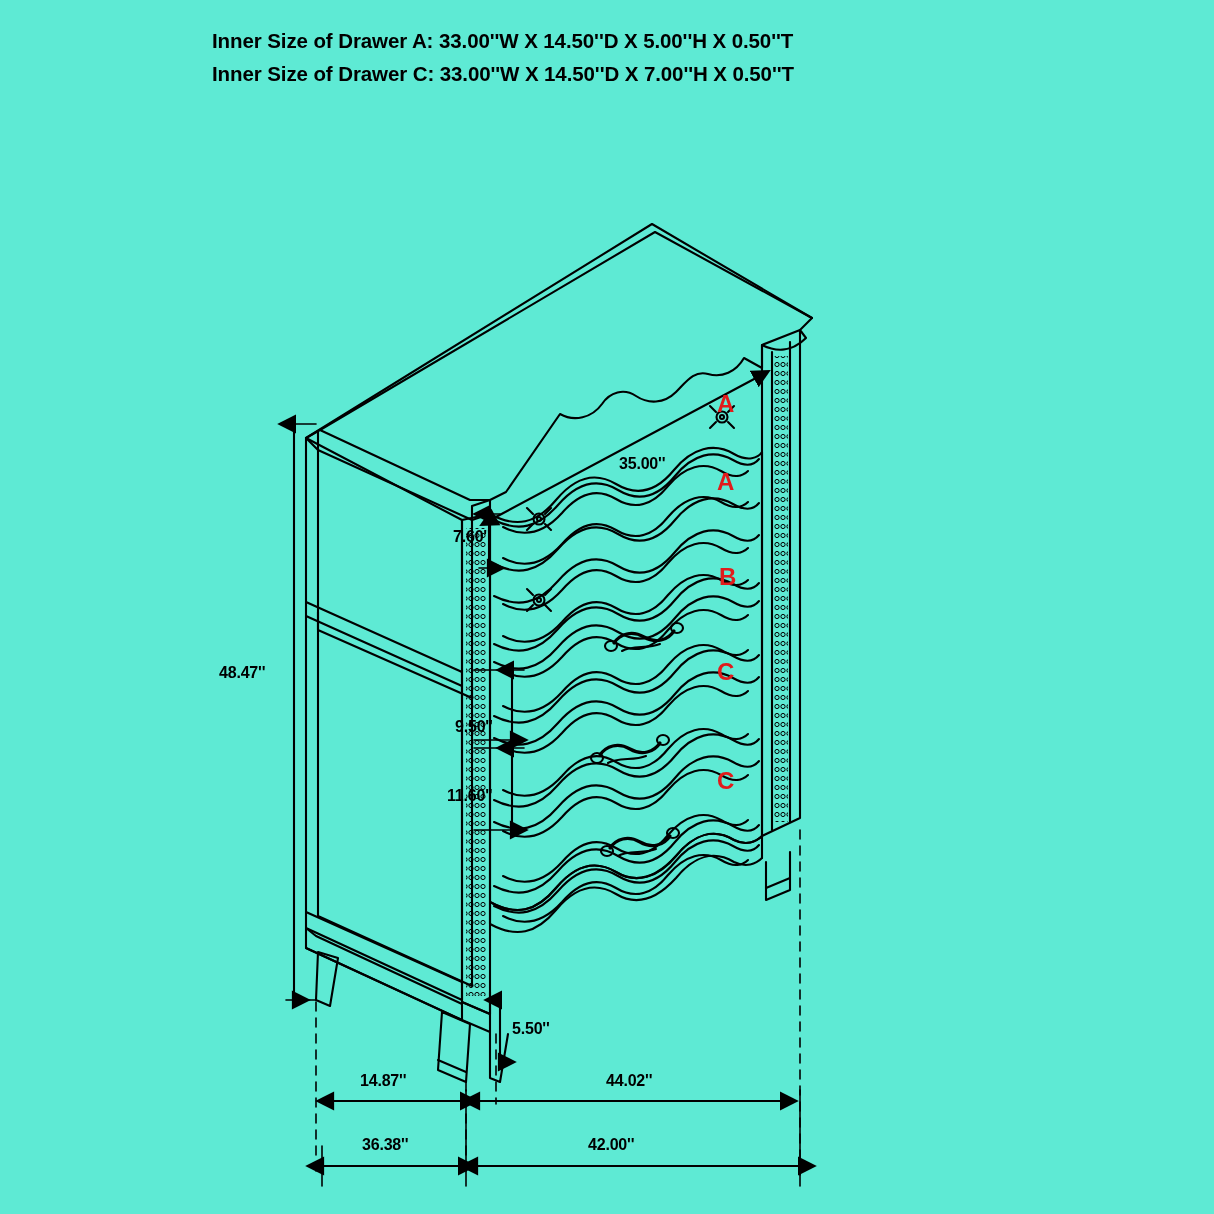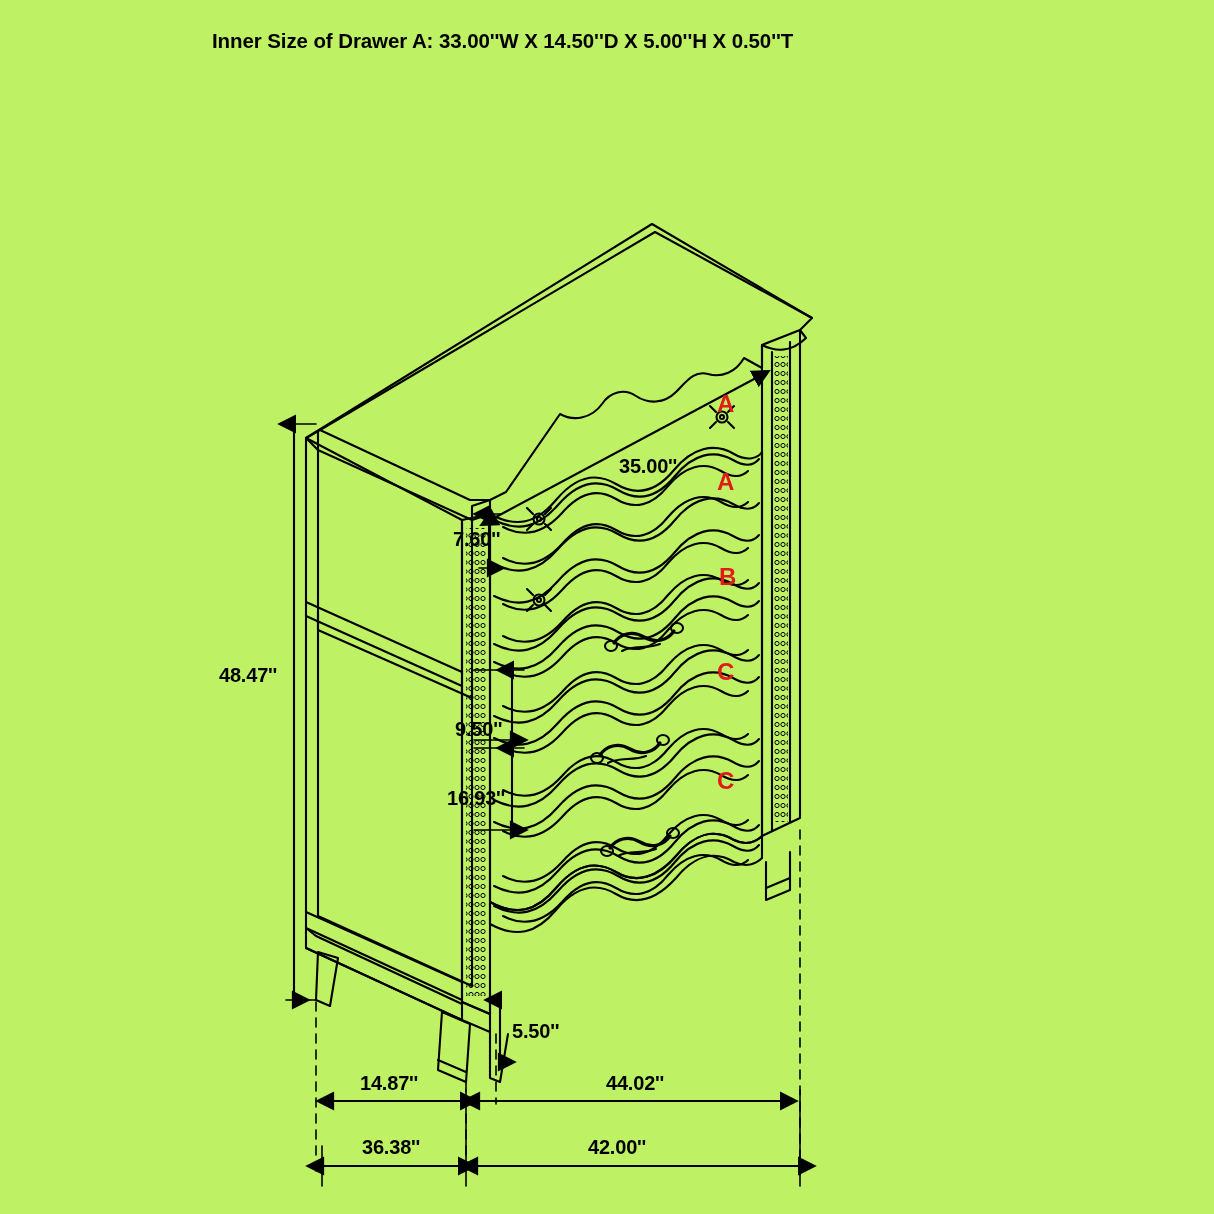--- a/index.html
+++ b/index.html
@@ -9,21 +9,21 @@
   }
   body {
     font-family: "Liberation Sans", sans-serif;
     color: #000000;
   }
   #page {
     position: relative;
     width: 1214px;
     height: 1214px;
     overflow: hidden;
-    background: #bef264;
+    background: #5eead4;
   }
   
   #specs {
     position: absolute;
     left: 212px;
     top: 24px;
     width: 840px;
   }
   .spec-line {
     font-size: 20.5px;
@@ -36,40 +36,41 @@
   #drawing {
     position: absolute;
     left: 0;
     top: 0;
     width: 1214px;
     height: 1214px;
   }
   
   .dim {
     position: absolute;
-    font-size: 20px;
+    font-size: 16px;
     font-weight: bold;
     white-space: nowrap;
     letter-spacing: -0.2px;
   }
   .drawer-letter {
     position: absolute;
     font-size: 24px;
     font-weight: bold;
     color: #e11b1b;
     white-space: nowrap;
   }
 </style>
 </head>
 <body>
 
 <div id="page">
 
   <div id="specs">
     <div class="spec-line">Inner Size of Drawer A: 33.00''W X 14.50''D X 5.00''H X 0.50''T</div>
+    <div class="spec-line">Inner Size of Drawer C: 33.00''W X 14.50''D X 7.00''H X 0.50''T</div>
   </div>
 
   <svg id="drawing" viewBox="0 0 1214 1214">
     <defs>
       <marker id="arrUp" markerWidth="10" markerHeight="10" refX="5" refY="8" orient="auto">
         <path d="M5,0 L9.5,9 L0.5,9 Z" fill="#000"></path>
       </marker>
       <marker id="arrDown" markerWidth="10" markerHeight="10" refX="5" refY="1" orient="auto">
         <path d="M5,9 L0.5,0 L9.5,0 Z" fill="#000"></path>
       </marker>
@@ -346,21 +347,21 @@
         <line x1="466" y1="1090" x2="466" y2="1186"></line>
         <line x1="800" y1="1090" x2="800" y2="1186"></line>
       </g>
     </g>
   </svg>
 
   <div class="dim" style="left:219px; top:664px;">48.47''</div>
   <div class="dim" style="left:619px; top:455px;">35.00''</div>
   <div class="dim" style="left:453px; top:528px;">7.60''</div>
   <div class="dim" style="left:455px; top:718px;text-align:right;">9.50''</div>
-  <div class="dim" style="left:447px; top:787px;">16.93''</div>
+  <div class="dim" style="left:447px; top:787px;">11.60''</div>
   <div class="dim" style="left:512px; top:1020px;">5.50''</div>
   <div class="dim" style="left:360px; top:1072px;">14.87''</div>
   <div class="dim" style="left:606px; top:1072px;">44.02''</div>
   <div class="dim" style="left:362px; top:1136px;">36.38''</div>
   <div class="dim" style="left:588px; top:1136px;">42.00''</div>
 
   <div class="drawer-letter" style="left:717px; top:390px;">A</div>
   <div class="drawer-letter" style="left:717px; top:468px;">A</div>
   <div class="drawer-letter" style="left:719px; top:563px;">B</div>
   <div class="drawer-letter" style="left:717px; top:658px;">C</div>

